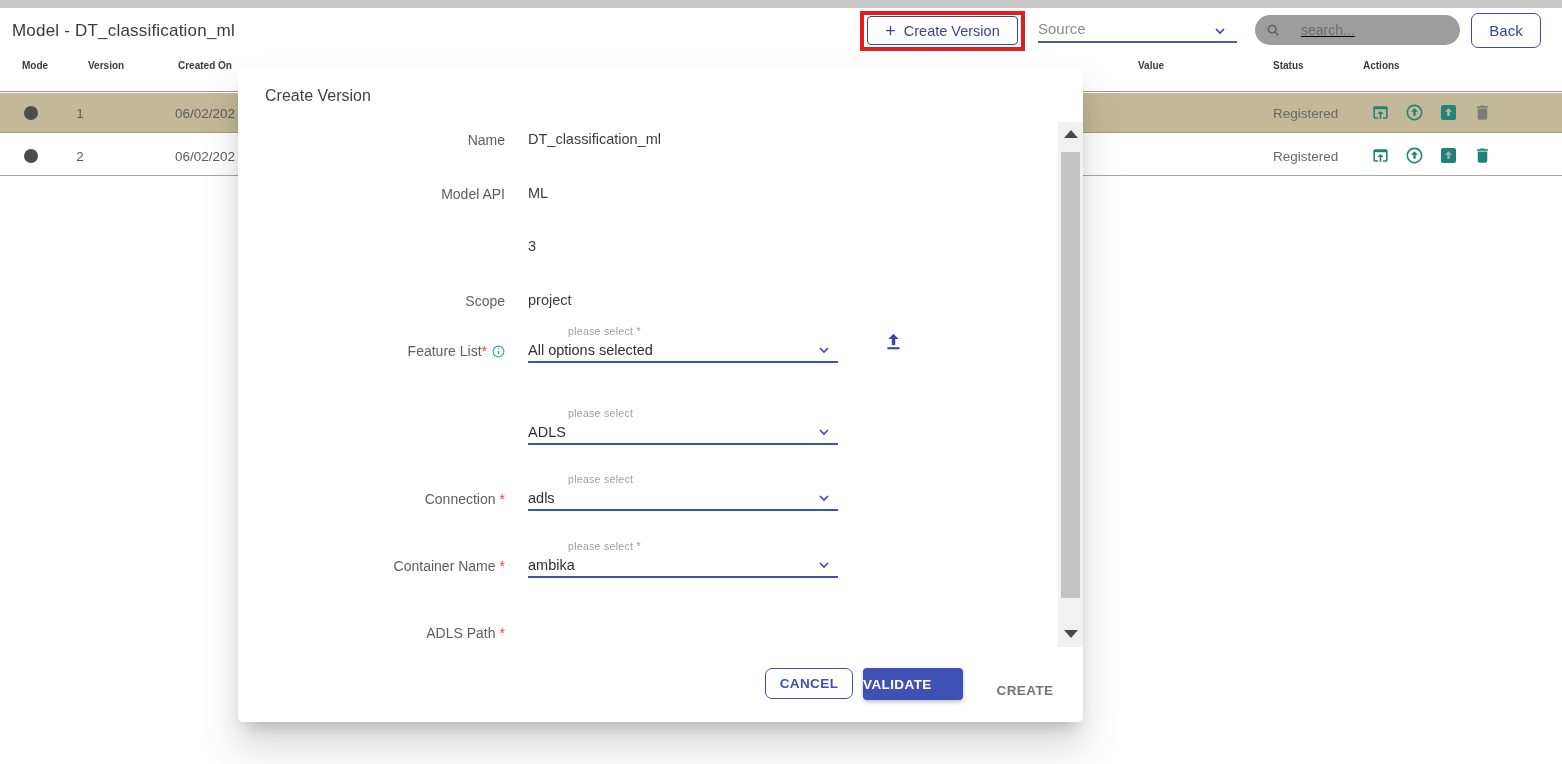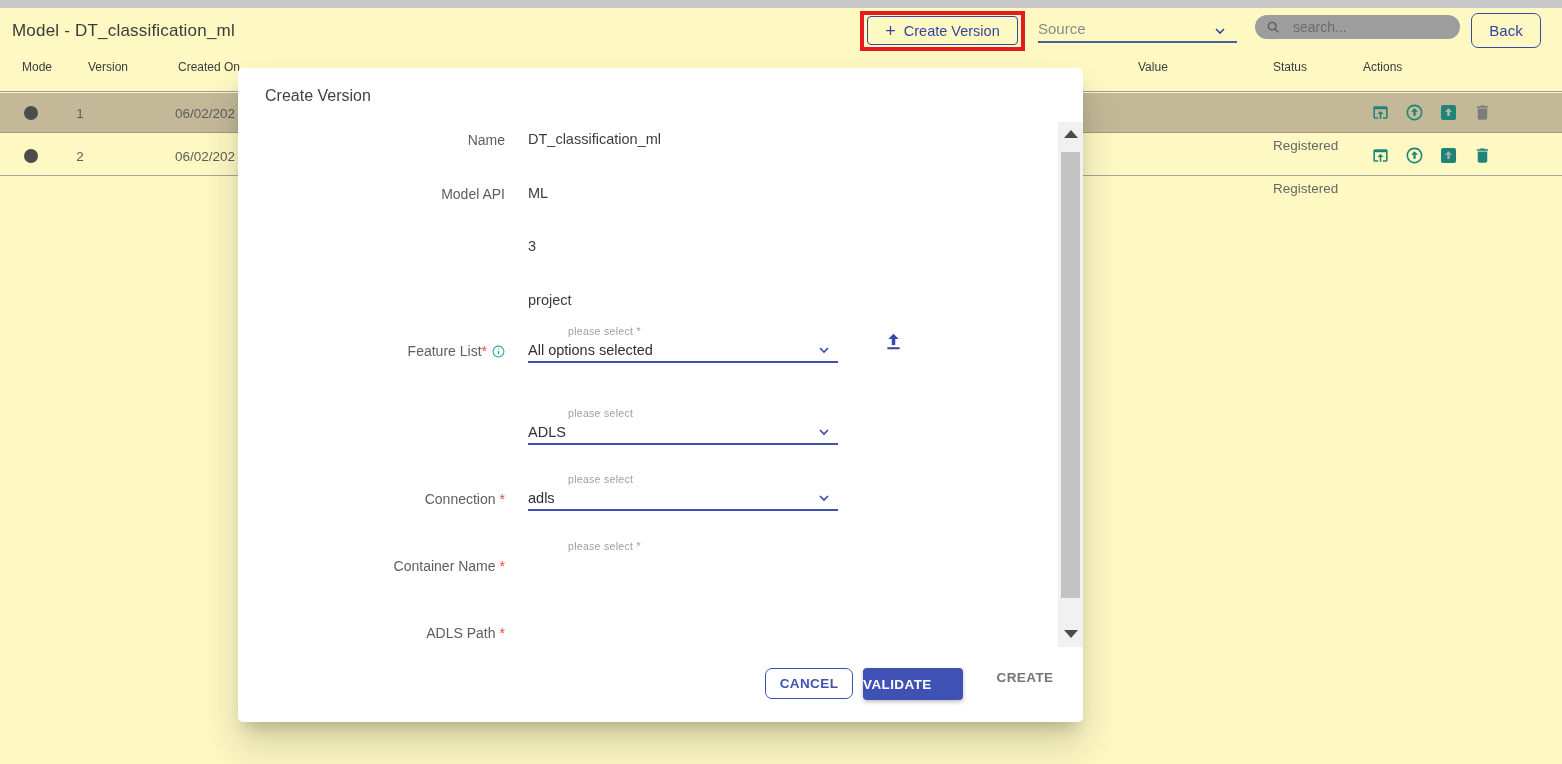--- a/index.html
+++ b/index.html
@@ -1,48 +1,48 @@
 <!DOCTYPE html>
 <html><head>
 <meta charset="utf-8">
 <style>
   * { margin:0; padding:0; box-sizing:border-box; }
   html,body { background:#8f8f8f; }
   body { font-family:"Liberation Sans", sans-serif; }
-  .stage { position:relative; width:1562px; height:764px; background:#fef9c3; overflow:hidden; }
+  .stage { position:relative; width:1562px; height:764px; background:#ffffff; overflow:hidden; }
   .abs { position:absolute; }
 
   
   .topstrip { left:0; top:0; width:1562px; height:8px; background:#c8c8c8; }
   .page-title { left:12px; top:21px; font-size:17px; color:#3b3b3b; letter-spacing:.2px; }
   .thead-line { left:0; top:91px; width:1562px; height:1px; background:#9b9b9b; }
-  .th { top:60px; font-size:12px; font-weight:normal; color:#3c3c3c; }
+  .th { top:60px; font-size:10px; font-weight:bold; color:#3c3c3c; }
   .row { left:0; width:1562px; height:40px; }
   .row1 { top:93px; background:#c3b998; border-bottom:1px solid #a29a82; }
   .row2 { top:136px; background:transparent; border-bottom:1px solid #a6a6a6; }
   .mode-dot { left:24px; top:13px; width:14px; height:14px; border-radius:50%; background:#4c4c4c; position:absolute; }
   .cell-ver { left:70px; top:13px; width:20px; text-align:center; font-size:13.5px; color:#5d5d5d; position:absolute; }
   .cell-date { left:175px; top:13px; font-size:13.5px; color:#5d5d5d; position:absolute; white-space:nowrap; }
-  .cell-status { left:1273px; top:13px; font-size:13.5px; color:#676767; position:absolute;margin-top:32px; }
+  .cell-status { left:1273px; top:13px; font-size:13.5px; color:#676767; position:absolute; }
   .actions { left:1371px; top:10px; position:absolute; display:flex; gap:15px; align-items:center; }
   .aicon { width:19px; height:19px; color:#20837a; }
   .aicon svg { width:19px; height:19px; display:block; }
   .trash-off { color:#7c7c7c; }
 
   
   .red-box { left:860px; top:11px; width:165px; height:40px; border:4px solid #e51c1c; z-index:40; }
   .cv-btn { left:867px; top:16px; width:151px; height:29px; border:1px solid #36449d; border-radius:4px;
             display:flex; align-items:center; justify-content:center; gap:8px; color:#36449d; cursor:pointer; }
   .cv-plus { font-size:18px; font-weight:400; line-height:18px; }
   .cv-label { font-size:14.5px; }
   .compare-text { left:1038px; top:20px; font-size:15px; color:#8b8b8b; }
   .compare-line { left:1038px; top:41px; width:199px; height:2px; background:#4d5c9b; }
   .compare-chev { left:1212px; top:23px; width:16px; height:16px; color:#35439e; }
-  .search-pill { left:1255px; top:15px; width:205px; height:24px; border-radius:15px; background:#9d9d9d;
-                 display:flex; align-items:center; padding-left:11px; gap:13px; }
+  .search-pill { left:1255px; top:15px; width:205px; height:30px; border-radius:15px; background:#9d9d9d;
+                 display:flex; align-items:center; padding-left:11px; gap:21px;text-decoration:underline; }
   .search-pill svg { width:14px; height:14px; color:#5c5c5c; }
   .search-ph { font-size:14px; color:#6c6c6c; }
   .back-btn { left:1471px; top:13px; width:70px; height:35px; border:1.5px solid #3c4aa2; border-radius:7px;
               display:flex; align-items:center; justify-content:center; color:#33429f; font-size:15px; cursor:pointer; }
 
   
   .modal { left:238px; top:68px; width:845px; height:654px; background:#fff; border-radius:5px;
            box-shadow:0 11px 15px -7px rgba(0,0,0,.2), 0 24px 38px 3px rgba(0,0,0,.14); z-index:30; }
   .m-title { left:27px; top:19px; font-size:16px; color:#424242; }
   .flabel { width:267px; text-align:right; font-size:14px; color:#5e5e5e; line-height:20px; }
@@ -76,21 +76,21 @@
 
   
   .btn-cancel { left:527px; top:600px; width:88px; height:31px; border:1px solid #3f51b5; border-radius:7px;
                 background:#fff; color:#3f51b5; font-size:13.5px; font-weight:bold; letter-spacing:.4px;
                 display:flex; align-items:center; justify-content:center; cursor:pointer; }
   .btn-validate { left:625px; top:600px; width:100px; height:32px; background:#3f51b5; border-radius:4px;
                   color:#fff; font-size:13.5px; font-weight:bold; letter-spacing:.4px;
                   display:flex; align-items:center; justify-content:flex-start; cursor:pointer;
                   box-shadow:0 2px 4px rgba(0,0,0,.25); }
   .btn-create { left:750px; top:602px; width:74px; height:28px; color:#757575; font-size:13.5px; font-weight:bold;
-                letter-spacing:.4px; display:flex; align-items:flex-start; justify-content:center; cursor:pointer; }
+                letter-spacing:.4px; display:flex; align-items:flex-end; justify-content:center; cursor:pointer; }
 </style>
 </head>
 <body>
 
 <div class="stage">
 
   <div class="abs topstrip"></div>
   <div class="abs page-title">Model - DT_classification_ml</div>
 
   <div class="abs th" style="left:22px">Mode</div>
@@ -192,20 +192,21 @@
   </div>
 
   <div class="abs modal">
     <div class="abs m-title">Create Version</div>
 
     <div class="abs flabel" style="top:62px">Name</div>
     <div class="abs fvalue" style="top:62px">DT_classification_ml</div>
     <div class="abs flabel" style="top:116px">Model API</div>
     <div class="abs fvalue" style="top:116px">ML</div>
     <div class="abs fvalue" style="top:169px">3</div>
+    <div class="abs flabel" style="top:223px">Scope</div>
     <div class="abs fvalue" style="top:223px">project</div>
 
     <div class="abs flabel" style="top:273px">
       <span>Feature List</span><span class="req">*</span><span class="info-ic"><svg viewBox="0 0 24 24" fill="none" stroke="currentColor" stroke-width="2">
             <circle cx="12" cy="12" r="10"></circle>
             <path d="M12 11v6" stroke-width="2.6"></path>
             <path d="M12 6.5v1.5" stroke-width="2.6"></path>
           </svg></span>
     </div>
     <div class="abs sel" style="top:257px">
@@ -245,20 +246,26 @@
               <path d="M6 9l6 6 6-6"></path>
             </svg></span>
       </div>
     </div>
 
     <div class="abs flabel" style="top:488px">
       <span>Container Name</span><span class="req req-sp">*</span>
     </div>
     <div class="abs sel" style="top:472px">
       <div class="sel-ph">please select *</div>
+      <div class="sel-row">
+        <span class="sel-val">ambika</span>
+        <span class="sel-chev"><svg viewBox="0 0 24 24" fill="none" stroke="currentColor" stroke-width="2.4">
+              <path d="M6 9l6 6 6-6"></path>
+            </svg></span>
+      </div>
     </div>
 
     <div class="abs flabel" style="top:555px">
       <span>ADLS Path</span><span class="req req-sp">*</span>
     </div>
 
     <div class="abs sbar">
       <span class="sb-up"></span>
       <span class="sb-thumb"></span>
       <span class="sb-dn"></span>

